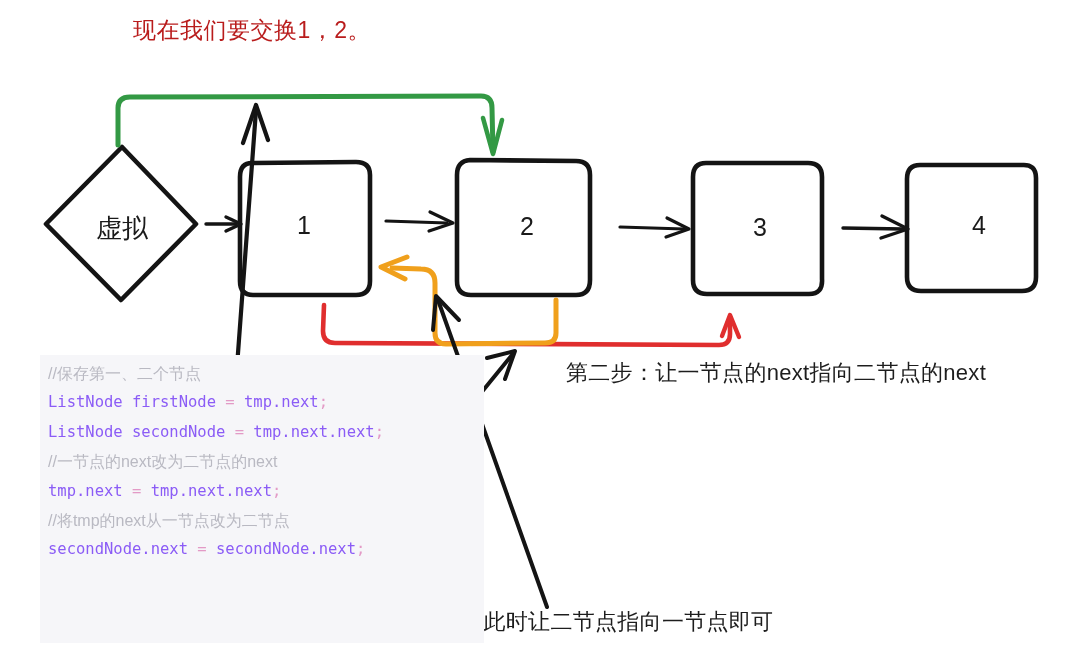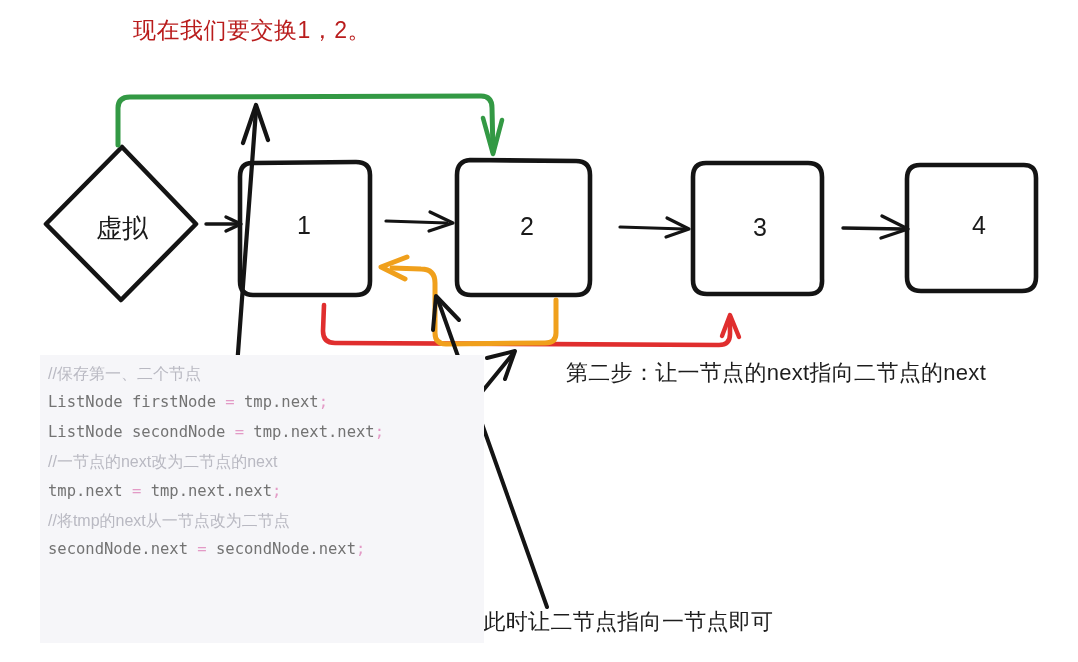--- a/index.html
+++ b/index.html
@@ -57,21 +57,21 @@
     line-height: 29.4px;
     white-space: nowrap;
     overflow: hidden;
   }
   .code-line { height: 29.4px; }
   .code-comment {
     color: #b9b9c2;
     font-family: "Liberation Sans", "DejaVu Sans", sans-serif;
     font-size: 16px;
   }
-  .code-stmt { color: #737373; }
+  .code-stmt { color: #8b5cf6; }
   .code-op { color: #e39ac6; }
 
   
   #drawing {
     position: absolute;
     left: 0;
     top: 0;
     width: 1078px;
     height: 662px;
     pointer-events: none;

